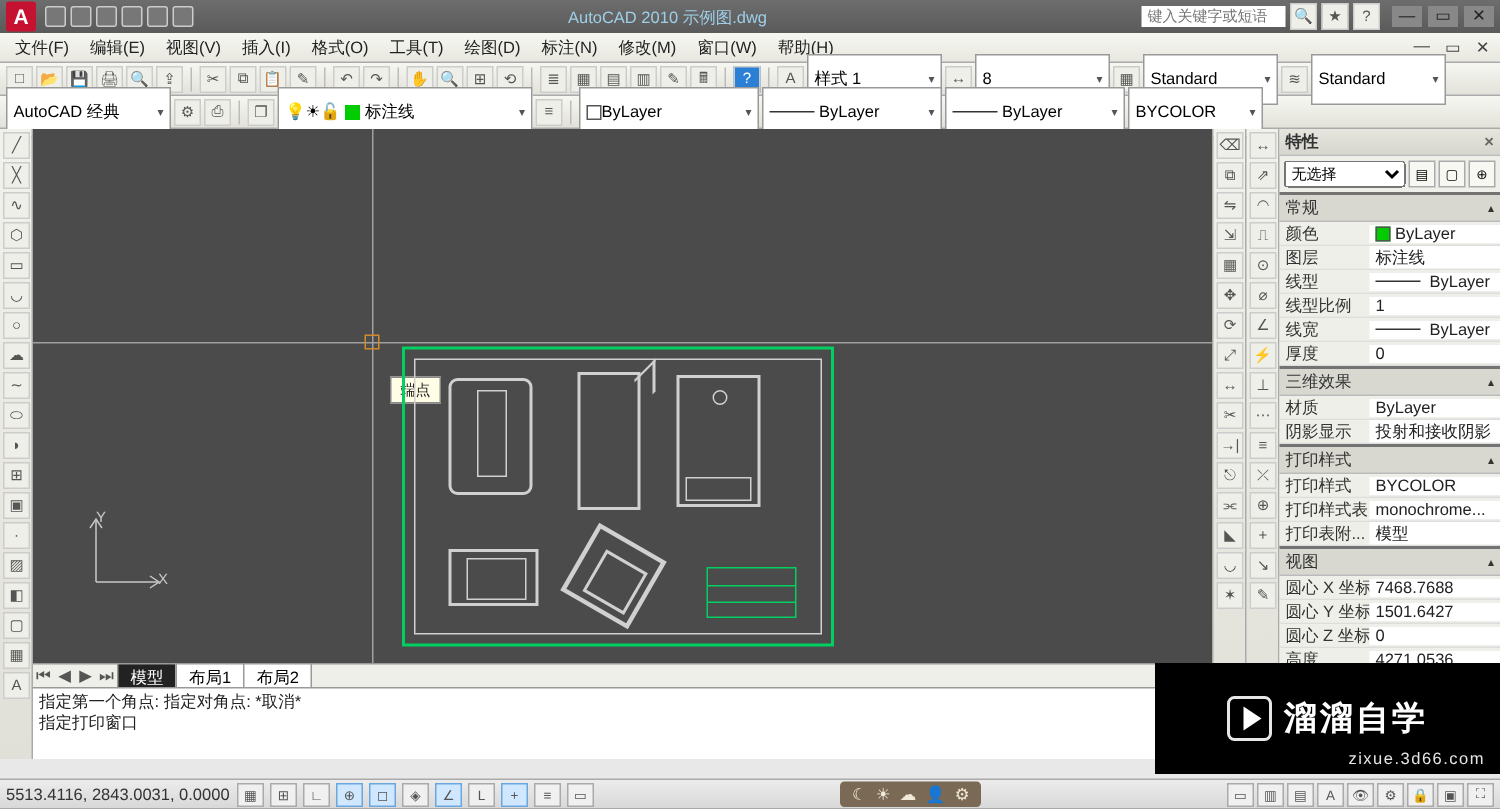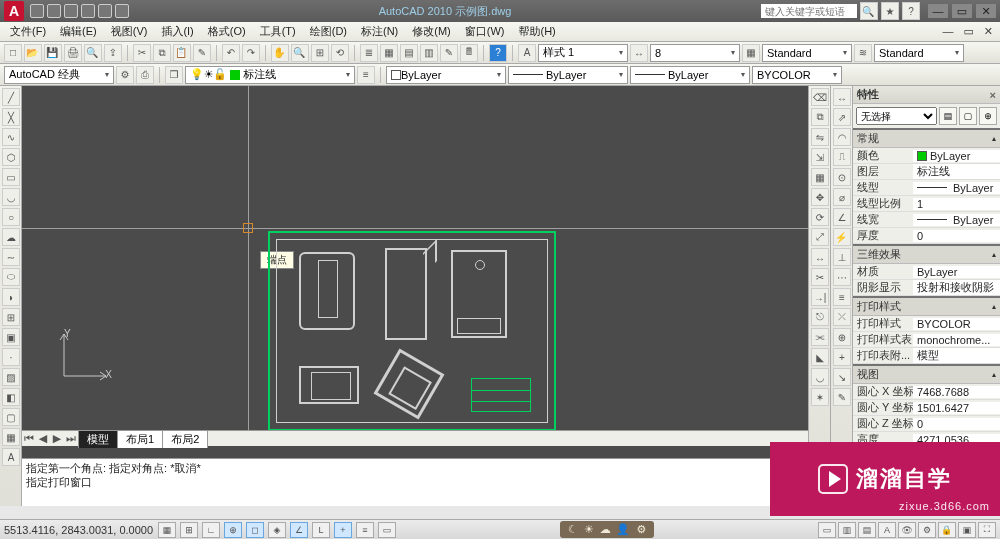--- a/index.html
+++ b/index.html
@@ -19,21 +19,21 @@
 
 .menubar { height: 20px; background: linear-gradient(#f7f7f2,#e8e8e0); display: flex; align-items: center; padding: 0 4px; gap: 2px; color: #222; border-bottom:1px solid #aaa; }
 .menubar span { padding: 0 6px; }
 .menubar .docbtns { margin-left:auto; display:flex; gap:4px; }
 .menubar .docbtns span { padding:0 3px; color:#444; }
 
 
 .toolbar { height: 22px; background: linear-gradient(#f7f7f2,#e2e2da); border-bottom:1px solid #aaa; display:flex; align-items:center; padding:0 4px; gap:2px; }
 .tbtn { width:18px; height:18px; background:#efefe9; border:1px solid #ccc; display:inline-flex; align-items:center; justify-content:center; font-size:10px; color:#555; }
 .tsep { width:1px; height:16px; background:#bbb; margin:0 3px; }
-.tcombo { height:18px; background:#fff; border:1px solid #999; display:flex; align-items:center; padding:0 4px; min-width:60px; }
+.tcombo { height:18px; background:#fff; border:1px solid #999; display:flex; align-items:center; padding:16px 4px; min-width:60px; }
 .tcombo .dd { margin-left:auto; font-size:8px; color:#555; }
 .ws-combo { min-width:110px; }
 
 
 .main { position:absolute; top:86px; left:0; right:0; bottom:33px; display:flex; }
 .left-tools, .right-tools, .right-tools2 { width:22px; background: linear-gradient(#f2f2ec,#e0e0d8); display:flex; flex-direction:column; gap:2px; padding:2px; border-right:1px solid #aaa; }
 .right-tools, .right-tools2 { border-left:1px solid #aaa; border-right:none; }
 .vtbtn { width:18px; height:18px; background:#efefe9; border:1px solid #ccc; font-size:10px; color:#555; display:flex; align-items:center; justify-content:center; }
 
 .canvas-wrap { flex:1; display:flex; flex-direction:column; background:#4b4b4b; position:relative; }
@@ -70,21 +70,21 @@
 .ucs .xl { position:absolute; right:0; bottom:8px; font-size:10px; }
 .ucs svg { position:absolute; left:0; top:0; }
 
 
 .layouttabs { height:16px; background:#efefe9; border-top:1px solid #999; display:flex; align-items:center; font-size:10px; }
 .layouttabs .navb { width:14px; text-align:center; color:#555; }
 .layouttabs .tab { padding:1px 8px; border:1px solid #999; border-bottom:none; background:#fff; margin-right:-1px; }
 .layouttabs .tab.active { background:#222; color:#fff; }
 
 
-.cmd { height:48px; background:#fff; border-top:1px solid #999; font-size:11px; padding:2px 4px; color:#222; line-height:14px; overflow:hidden;margin-top:12px; }
+.cmd { height:48px; background:#fff; border-top:1px solid #999; font-size:11px; padding:2px 4px; color:#222; line-height:14px; overflow:hidden; }
 
 
 .status { position:absolute; left:0; right:0; bottom:0; height:20px; background:linear-gradient(#ececec,#d8d8d8); border-top:1px solid #aaa; display:flex; align-items:center; font-size:10px; color:#333; padding:0 4px; gap:4px; }
 .status .coords { min-width:150px; }
 .status .sb { width:18px; height:16px; border:1px solid #aaa; background:#f0f0f0; display:inline-flex; align-items:center; justify-content:center; font-size:9px; color:#555; }
 .status .sb.on { background:#cfe7ff; border-color:#6aa7de; }
 .status .centertray { margin-left:160px; background:#7a6a55; padding:2px 8px; border-radius:3px; display:flex; gap:6px; color:#f0e9d8; }
 .status .righttray { margin-left:auto; display:flex; gap:2px; }
 
 
@@ -96,21 +96,21 @@
 .proppanel .selrow .sb2 { width:18px;height:18px;border:1px solid #aaa;background:#f8f8f3;display:flex;align-items:center;justify-content:center;font-size:9px; }
 .pgroup { background:#d8d8d0; padding:1px 4px; font-size:10px; color:#333; display:flex; align-items:center; border-top:2px solid #737373; border-bottom:1px solid #bbb; }
 .pgroup .chev { margin-left:auto; font-size:8px; }
 .prow { display:flex; font-size:10px; border-bottom:1px solid #ddd; height:16px; align-items:center; }
 .prow .k { width:60px; padding-left:4px; background:#efefe9; color:#333; overflow:hidden; white-space:nowrap; }
 .prow .v { flex:1; padding-left:4px; background:#fff; color:#222; overflow:hidden; white-space:nowrap; display:flex; align-items:center; gap:3px; }
 .swatch { width:10px;height:10px;background:#0c0;display:inline-block;border:1px solid #555; }
 .lts { display:inline-block; width:30px; border-top:1px solid #333; margin-right:3px; }
 
 
-.watermark { position:absolute; right:0; bottom:23px; width:230px; height:74px; background:#be185d; color:#fff; display:flex; align-items:center; justify-content:center; gap:8px; }
+.watermark { position:absolute; right:0; bottom:23px; width:230px; height:74px; background:#000000; color:#fff; display:flex; align-items:center; justify-content:center; gap:8px; }
 .watermark .pl { width:30px; height:30px; border:2px solid rgba(255,255,255,.9); border-radius:5px; display:flex; align-items:center; justify-content:center; }
 .watermark .pl:before { content:""; border-left:12px solid #fff; border-top:8px solid transparent; border-bottom:8px solid transparent; margin-left:3px; }
 .watermark .txt { font-size:22px; font-weight:bold; letter-spacing:2px; }
 .watermark .sub { position:absolute; right:10px; bottom:4px; font-size:11px; letter-spacing:1px; opacity:.9; }
 
 </style>
 </head>
 <body>
 
 <div class="titlebar">

